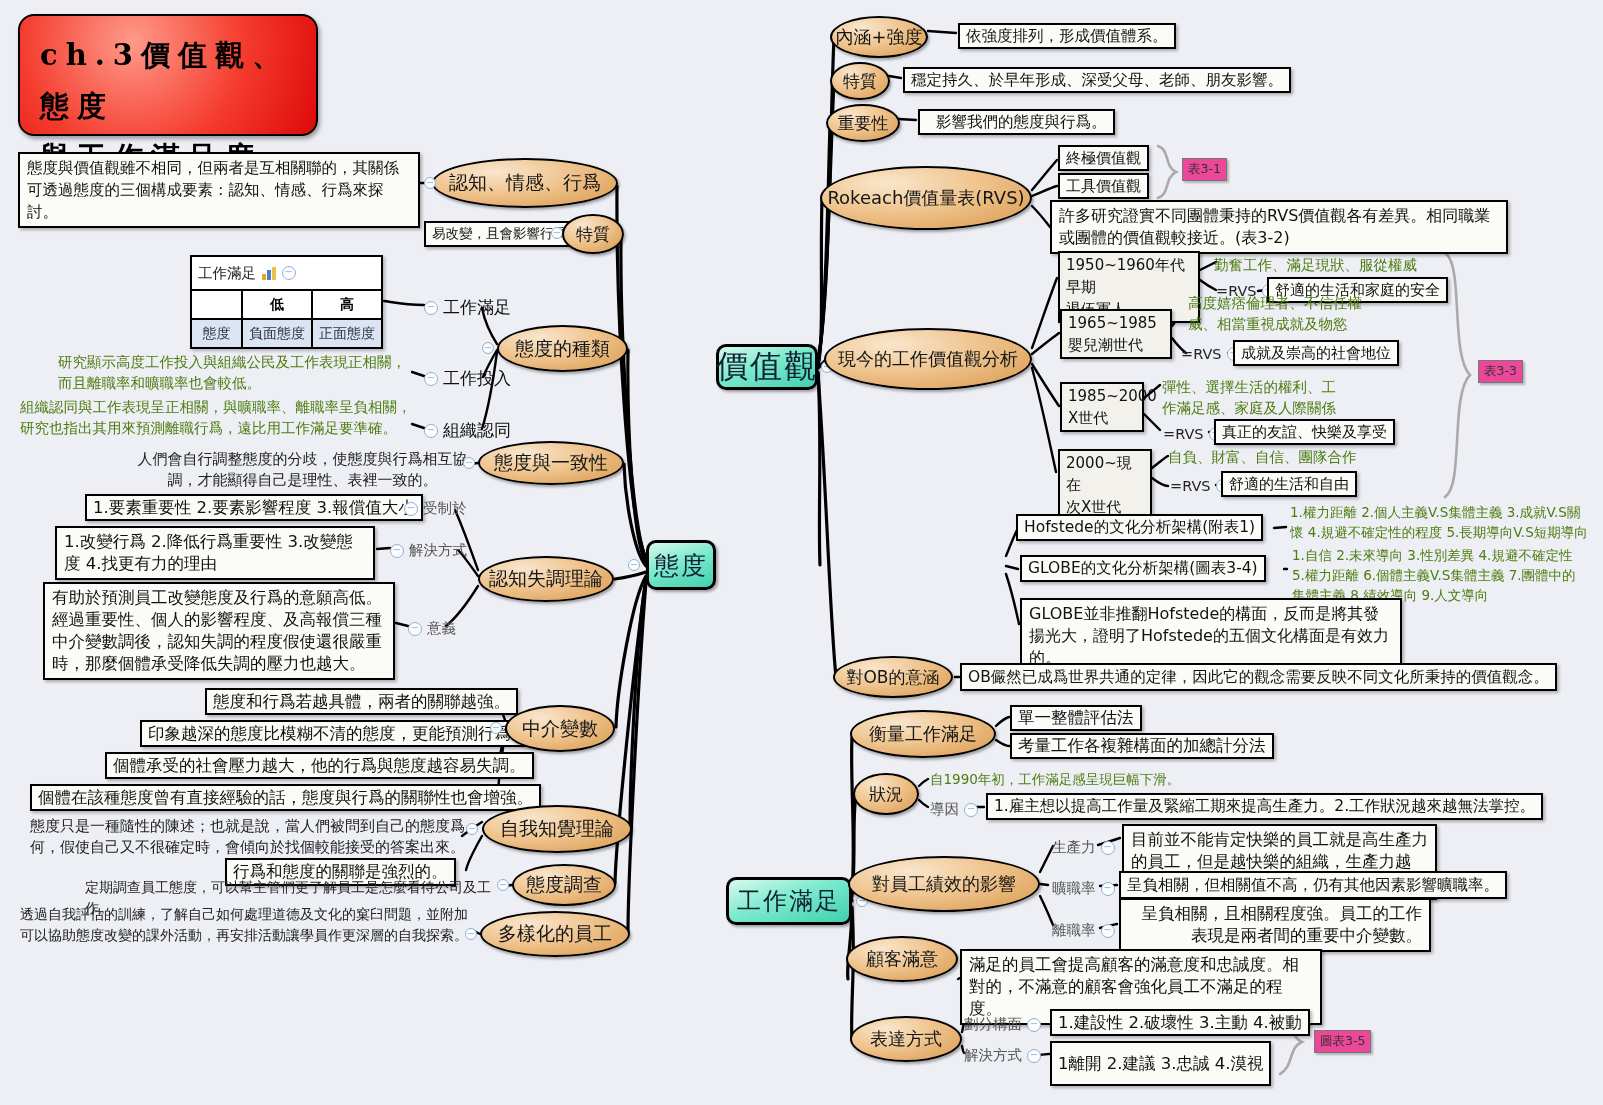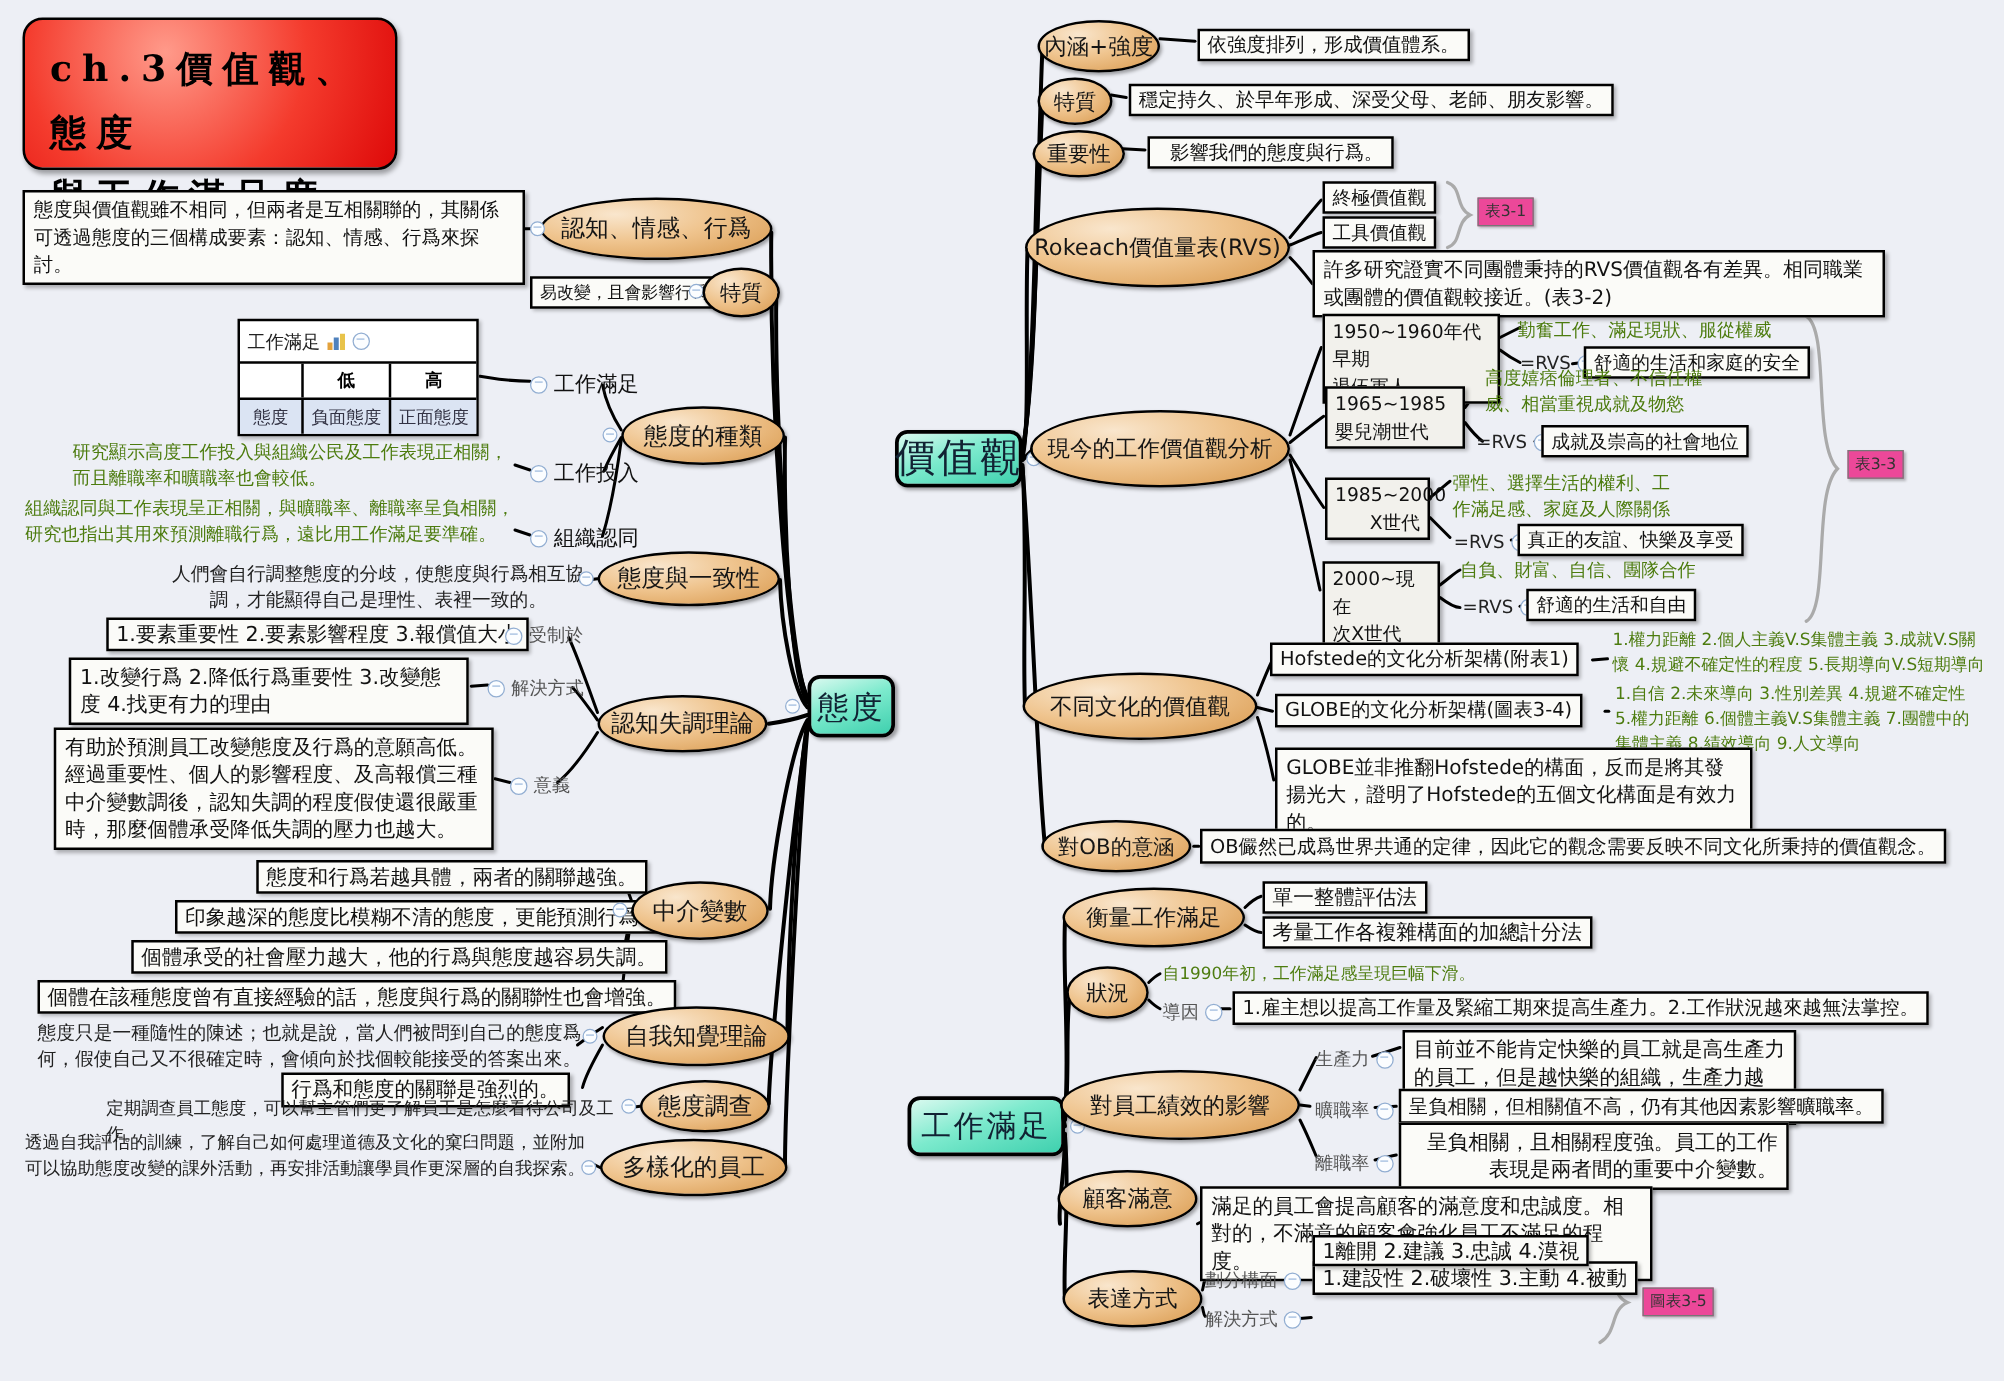--- a/index.html
+++ b/index.html
@@ -275,21 +275,21 @@
 <div class="abs nt" style="left:1188px;top:293px;">
       <div>高度嬉痞倫理者、不信任權</div>
       <div>威、相當重視成就及物慾</div>
     </div>
 <div class="abs lb" style="left:1181px;top:346px;color:#222;">
       <span>=RVS</span>
       <span class="nub"></span>
     </div>
 <div class="abs bx" style="left:1233px;top:340px;height:26px;font-size:15px;">成就及崇高的社會地位</div>
 
-<div class="abs bx gen" style="left:1060px;top:382px;width:84px;text-align:right;">
+<div class="abs bx gen" style="left:1060px;top:382px;width:84px;">
       <div>1985~2000</div>
       <div>X世代</div>
     </div>
 <div class="abs nt" style="left:1162px;top:377px;">
       <div>彈性、選擇生活的權利、工</div>
       <div>作滿足感、家庭及人際關係</div>
     </div>
 <div class="abs lb" style="left:1163px;top:426px;color:#222;">
       <span>=RVS</span>
       <span class="nub"></span>
@@ -301,21 +301,20 @@
       <div>次X世代</div>
     </div>
 <div class="abs nt" style="left:1168px;top:447px;">自負、財富、自信、團隊合作</div>
 <div class="abs lb" style="left:1170px;top:478px;color:#222;">
       <span>=RVS</span>
       <span class="nub"></span>
     </div>
 <div class="abs bx" style="left:1221px;top:471px;height:26px;font-size:15px;">舒適的生活和自由</div>
 <div class="abs tg" style="left:1478px;top:360px;">表3-3</div>
 
-<div class="abs el" style="left:818px;top:538px;width:188px;height:54px;font-size:18px;">不同文化的價值觀</div>
 <div class="abs bx" style="left:1016px;top:514px;height:27px;font-size:15.5px;">Hofstede的文化分析架構(附表1)</div>
 <div class="abs nt" style="left:1290px;top:502px;width:302px;font-size:13.5px;line-height:20px;">1.權力距離 2.個人主義V.S集體主義 3.成就V.S關懷 4.規避不確定性的程度 5.長期導向V.S短期導向</div>
 <div class="abs bx" style="left:1020px;top:555px;height:27px;font-size:15.5px;">GLOBE的文化分析架構(圖表3-4)</div>
 <div class="abs nt" style="left:1292px;top:545px;width:290px;font-size:13.5px;line-height:20px;">1.自信 2.未來導向 3.性別差異 4.規避不確定性 5.權力距離 6.個體主義V.S集體主義 7.團體中的集體主義 8.績效導向 9.人文導向</div>
 <div class="abs bx ml" style="left:1020px;top:598px;width:382px;font-size:16px;">GLOBE並非推翻Hofstede的構面，反而是將其發揚光大，證明了Hofstede的五個文化構面是有效力的。</div>
 
 <div class="abs el" style="left:833px;top:656px;width:120px;height:42px;font-size:17px;">對OB的意涵</div>
 <div class="abs bx" style="left:960px;top:663px;height:28px;font-size:15.5px;">OB儼然已成爲世界共通的定律，因此它的觀念需要反映不同文化所秉持的價值觀念。</div>
 
 <div class="abs rt" style="left:726px;top:877px;width:126px;height:48px;font-size:24px;">工作滿足</div>
@@ -356,16 +355,16 @@
 <div class="abs el" style="left:850px;top:1016px;width:112px;height:46px;font-size:18px;">表達方式</div>
 <div class="abs lb" style="left:964px;top:1015px;">
       <span>劃分構面</span>
       <span class="nub"></span>
     </div>
 <div class="abs bx" style="left:1050px;top:1009px;height:27px;">1.建設性 2.破壞性 3.主動 4.被動</div>
 <div class="abs lb" style="left:964px;top:1046px;">
       <span>解決方式</span>
       <span class="nub"></span>
     </div>
-<div class="abs bx" style="left:1050px;top:988px;height:25px;">1離開 2.建議 3.忠誠 4.漠視</div>
+<div class="abs bx" style="left:1050px;top:1041px;height:45px;">1離開 2.建議 3.忠誠 4.漠視</div>
 <div class="abs tg" style="left:1314px;top:1030px;">圖表3-5</div>
 
 </div>
 
 </body></html>

